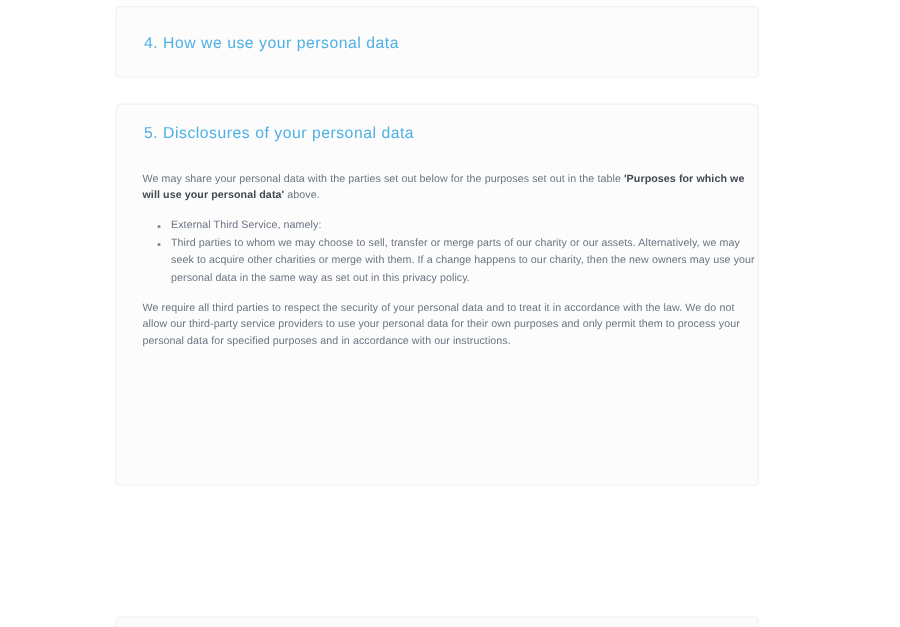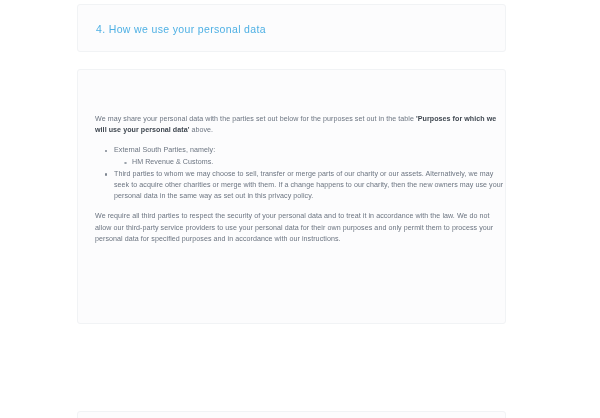--- a/index.html
+++ b/index.html
@@ -118,34 +118,32 @@
 </head>
 <body>
 
 <div class="page">
 
   <div class="card card-4">
     <h2 class="section-heading heading-pos-4">4. How we use your personal data</h2>
   </div>
 
   <div class="card card-5">
+    <h2 class="section-heading heading-pos-5">5. Disclosures of your personal data</h2>
 
     <div class="body-wrap">
 
       <p class="para"><span>We may share your personal data with the parties set out below for the purposes set out in the table </span><span class="bold">'Purposes for which we will use your personal data'</span><span> above.</span></p>
 
       <ul class="level1">
 
 
         <li>
-          <span class="txt">External South Parties, namely:</span>
+          <span class="txt">External Third Service, namely:</span>
           <ul class="level2">
-            <li>
-              <span class="txt">HM Revenue &amp; Customs.</span>
-            </li>
           </ul>
         </li>
 
         <li>
           <span class="txt">Third parties to whom we may choose to sell, transfer or merge parts of our charity or our assets. Alternatively, we may seek to acquire other charities or merge with them. If a change happens to our charity, then the new owners may use your personal data in the same way as set out in this privacy policy.</span>
         </li>
 
       </ul>
 
       <p class="para last">We require all third parties to respect the security of your personal data and to treat it in accordance with the law. We do not allow our third-party service providers to use your personal data for their own purposes and only permit them to process your personal data for specified purposes and in accordance with our instructions.</p>

